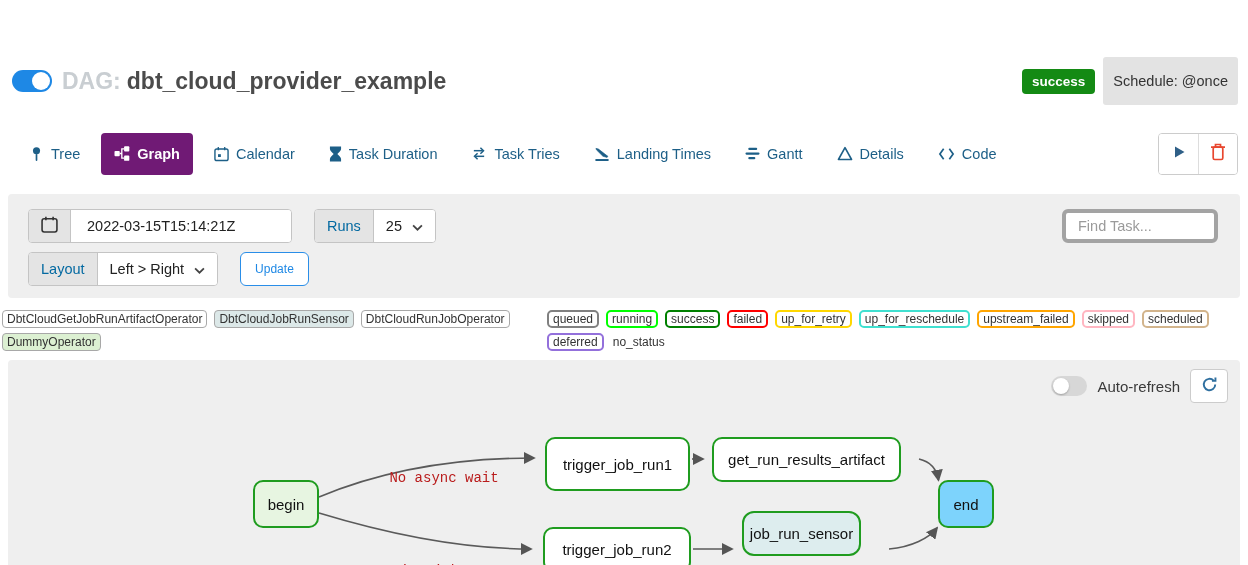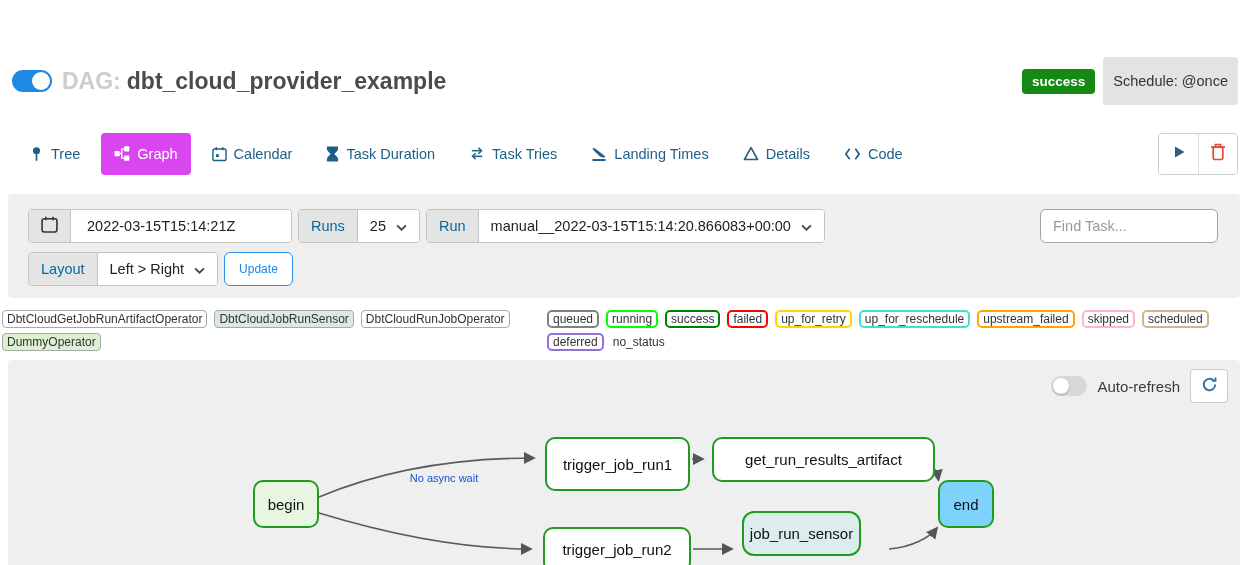--- a/index.html
+++ b/index.html
@@ -19,53 +19,53 @@
   .dag-title .name { color:#4b4b4b; margin-left:6px; }
   .header-badges { margin-left:auto; display:flex; gap:8px; align-items:center; }
   .badge-success { background:#148a14; color:#fff; font-weight:bold; font-size:13.5px; padding:5px 10px; border-radius:4px; }
   .badge-gray { background:#e3e3e3; color:#333; font-size:14.5px; padding:16px 10px; border-radius:3px; white-space:nowrap; }
   
   .tabs-row { display:flex; align-items:center; padding:0 10px 0 16px; margin-top:34px; height:43px; }
   .tabs { display:flex; align-items:center; gap:8px; }
   .tab { display:flex; align-items:center; gap:7px; padding:0 13px; height:42px; border-radius:4px;
          color:#1d5f87; font-size:14.5px; cursor:pointer; white-space:nowrap; }
   .tab svg { display:block; }
-  .tab.active { background:#d946ef; color:#ffffff; }
+  .tab.active { background:#701a75; color:#ffffff;font-weight:bold; }
   .actions-group { margin-left:auto; display:flex; border:1px solid #ccc; border-radius:4px; background:#fff; overflow:hidden; }
   .actions-group .abtn { width:39px; height:40px; display:flex; align-items:center; justify-content:center; cursor:pointer; background:#fff; }
   .actions-group .abtn + .abtn { border-left:1px solid #ddd; }
   
   .filter-panel { margin:19px 8px 0 8px; background:#efefef; border-radius:4px; padding:15px 12px 12px 20px; }
-  .frow { display:flex; gap:6px; }
+  .frow { display:flex; gap:22px; }
   .frow + .frow { margin-top:9px; }
   .igroup { display:inline-flex; align-items:stretch; height:34px; border:1px solid #c4c4c4; border-radius:4px; background:#fff; overflow:hidden; }
   .igroup .addon { background:#e4e4e4; padding:0 12px; display:flex; align-items:center; color:#0369a1; font-size:14.5px; border-right:1px solid #c4c4c4; }
   .igroup .field { display:flex; align-items:center; gap:10px; padding:0 12px; font-size:14.5px; color:#222; background:#fff; }
   .igroup input.bare { border:none; outline:none; font:inherit; color:#222; width:196px; padding:0 4px; }
-  .find-task { margin-left:auto; width:178px; height:34px; border:1px solid #a3a3a3; border-radius:6px; padding:0 12px; font:inherit; font-size:14.5px; color:#0369a1; background:#fff; margin-right:10px; }
+  .find-task { margin-left:auto; width:156px; height:34px; border:4px solid #a3a3a3; border-radius:6px; padding:0 12px; font:inherit; font-size:14.5px; color:#0369a1; background:#fff; margin-right:10px; }
   .find-task::placeholder { color:#9a9a9a; }
   .btn-update { height:34px; padding:0 14px; background:#fff; border:1.5px solid #2a8ee8; color:#1e88e5; font-size:12px; border-radius:6px; cursor:pointer; font-family:inherit; }
   
   .legend { display:flex; margin:12px 0 0 2px; align-items:flex-start; }
   .legend-left { width:545px; display:flex; flex-wrap:wrap; gap:5px 7px; }
   .legend-right { width:698px; display:flex; flex-wrap:wrap; gap:5px 7px; align-items:center;text-align:center; }
   .op-badge { font-size:12px; color:#333; background:#fff; border:1px solid #a8a8a8; border-radius:4px; padding:1px 4px; white-space:nowrap; }
   .state-badge { font-size:12px; color:#333; background:#fff; border:2px solid #888; border-radius:5px; padding:0 4px; white-space:nowrap; }
   .no-status { font-size:12px; color:#333; padding:0 2px; }
   
   .graph-panel { position:relative; margin:9px 8px 0 8px; height:256px; background:#efefef; border-radius:4px; }
   .auto-refresh { position:absolute; top:9px; right:12px; display:flex; align-items:center; gap:10px; z-index:3; }
   .mini-switch { position:relative; width:36px; height:20px; border-radius:10px; background:#d7d7d7; cursor:pointer; }
   .mini-switch .knob { position:absolute; top:2px; left:2px; width:16px; height:16px; border-radius:50%; background:#fff; box-shadow:0 1px 2px rgba(0,0,0,.25); }
   .ar-label { font-size:15px; color:#3a3a3a; }
   .refresh-btn { width:38px; height:34px; background:#fff; border:1px solid #ccc; border-radius:4px; display:flex; align-items:center; justify-content:center; cursor:pointer; }
   .edges { position:absolute; left:0; top:0; z-index:1; }
   .node { position:absolute; z-index:2; display:flex; align-items:center; justify-content:center;
           border:2.5px solid #1f9c1f; border-radius:10px; font-size:15px; color:#111; cursor:pointer; white-space:nowrap; }
-  .edge-label { position:absolute; z-index:2; transform:translate(-50%,-50%); font-size:11px; color:#1d4ed8; white-space:nowrap; }
+  .edge-label { position:absolute; z-index:2; transform:translate(-50%,-50%); font-size:14px; color:#b91c1c; white-space:nowrap;font-family:Liberation Mono, monospace; }
 </style>
 </head>
 <body>
 
 <div class="header">
   <div class="switch">
       <div class="knob"></div>
     </div>
   <div class="dag-title">
     <span class="muted">DAG:</span><span class="name">dbt_cloud_provider_example</span>
@@ -129,20 +129,30 @@
         <span>Task Tries</span>
       </div>
       <div class="tab">
         <span>
           <svg width="16" height="15" viewBox="0 0 16 16" fill="currentColor" stroke="currentColor">
             <line x1="1" y1="15" x2="15" y2="15" stroke-width="2.2"></line>
             <path d="M1.5 2.5l2.8 0.8 8.2 6.4 1.8 1.2-0.9 1.3-4.4-1.2-7-6.9z" stroke-width="0.6"></path>
           </svg>
         </span>
         <span>Landing Times</span>
+      </div>
+      <div class="tab">
+        <span>
+          <svg width="15" height="15" viewBox="0 0 16 16" fill="currentColor">
+            <rect x="3.5" y="1.8" width="9.5" height="2.4" rx="1.1"></rect>
+            <rect x="0.5" y="6.8" width="15" height="2.4" rx="1.1"></rect>
+            <rect x="3.5" y="11.8" width="7.5" height="2.4" rx="1.1"></rect>
+          </svg>
+        </span>
+        <span>Gantt</span>
       </div>
       <div class="tab">
         <span>
           <svg width="16" height="15" viewBox="0 0 16 16" fill="none" stroke="currentColor" stroke-width="1.7">
             <path d="M8 1.8L15 14.4H1z" stroke-linejoin="round"></path>
           </svg>
         </span>
         <span>Details</span>
       </div>
       <div class="tab">
@@ -182,29 +192,20 @@
             </svg></span>
       </span>
       <span class="field">
           <input class="bare" value="2022-03-15T15:14:21Z" style="">
         </span>
     </div>
     <div class="igroup">
       <span class="addon">Runs</span>
       <span class="field">
         <span>25</span>
-        <span><svg width="11" height="7" viewBox="0 0 10 6" fill="none" stroke="#444" stroke-width="1.6">
-              <path d="M1 1l4 4 4-4"></path>
-            </svg></span>
-      </span>
-    </div>
-    <div class="igroup">
-      <span class="addon">Run</span>
-      <span class="field">
-        <span>manual__2022-03-15T15:14:20.866083+00:00</span>
         <span><svg width="11" height="7" viewBox="0 0 10 6" fill="none" stroke="#444" stroke-width="1.6">
               <path d="M1 1l4 4 4-4"></path>
             </svg></span>
       </span>
     </div>
     <input class="find-task" placeholder="Find Task..." style="">
   </div>
   <div class="frow">
     <div class="igroup">
       <span class="addon">Layout</span>
@@ -262,19 +263,19 @@
     </defs>
   <path d="M311,137 C385,106 462,98 526,98" fill="none" stroke="#5a5a5a" stroke-width="1.6" marker-end="url(#arrow)"></path>
       <path d="M311,153 C390,177 458,189 523,189" fill="none" stroke="#5a5a5a" stroke-width="1.6" marker-end="url(#arrow)"></path>
       <path d="M684,99 L695,99" fill="none" stroke="#5a5a5a" stroke-width="1.6" marker-end="url(#arrow)"></path>
       <path d="M911,99 C924,102 929,111 930.5,120" fill="none" stroke="#5a5a5a" stroke-width="1.6" marker-end="url(#arrow)"></path>
       <path d="M881,189 C904,187 921,178 929,168" fill="none" stroke="#5a5a5a" stroke-width="1.6" marker-end="url(#arrow)"></path>
       <path d="M685,189 L724,189" fill="none" stroke="#5a5a5a" stroke-width="1.6" marker-end="url(#arrow)"></path>
     </svg>
 <div class="node" style="left: 245px; top: 120px; width: 66px; height: 48px; background: rgb(231, 245, 225); border-color: rgb(31, 156, 31);">begin</div>
     <div class="node" style="left: 537px; top: 77px; width: 145px; height: 54px; background: rgb(255, 255, 255); border-color: rgb(31, 156, 31);">trigger_job_run1</div>
-    <div class="node" style="left: 704px; top: 77px; width: 223px; height: 45px; background: rgb(255, 255, 255); border-color: rgb(31, 156, 31);">get_run_results_artifact</div>
+    <div class="node" style="left: 704px; top: 77px; width: 189px; height: 45px; background: rgb(255, 255, 255); border-color: rgb(31, 156, 31);">get_run_results_artifact</div>
     <div class="node" style="left: 535px; top: 167px; width: 148px; height: 45px; background: rgb(255, 255, 255); border-color: rgb(31, 156, 31);">trigger_job_run2</div>
     <div class="node" style="left: 734px; top: 151px; width: 119px; height: 45px; background: rgb(221, 237, 238); border-color: rgb(31, 156, 31); border-radius: 12px;">job_run_sensor</div>
     <div class="node" style="left: 930px; top: 120px; width: 56px; height: 48px; background: #7dd3fc; border-color: rgb(31, 156, 31);">end</div>
     <div class="edge-label" style="left: 436px; top: 118px;">No async wait</div>
     <div class="edge-label" style="left: 405px; top: 211px;">Do async wait with sensor</div>
   </div>
 
 </body></html>

